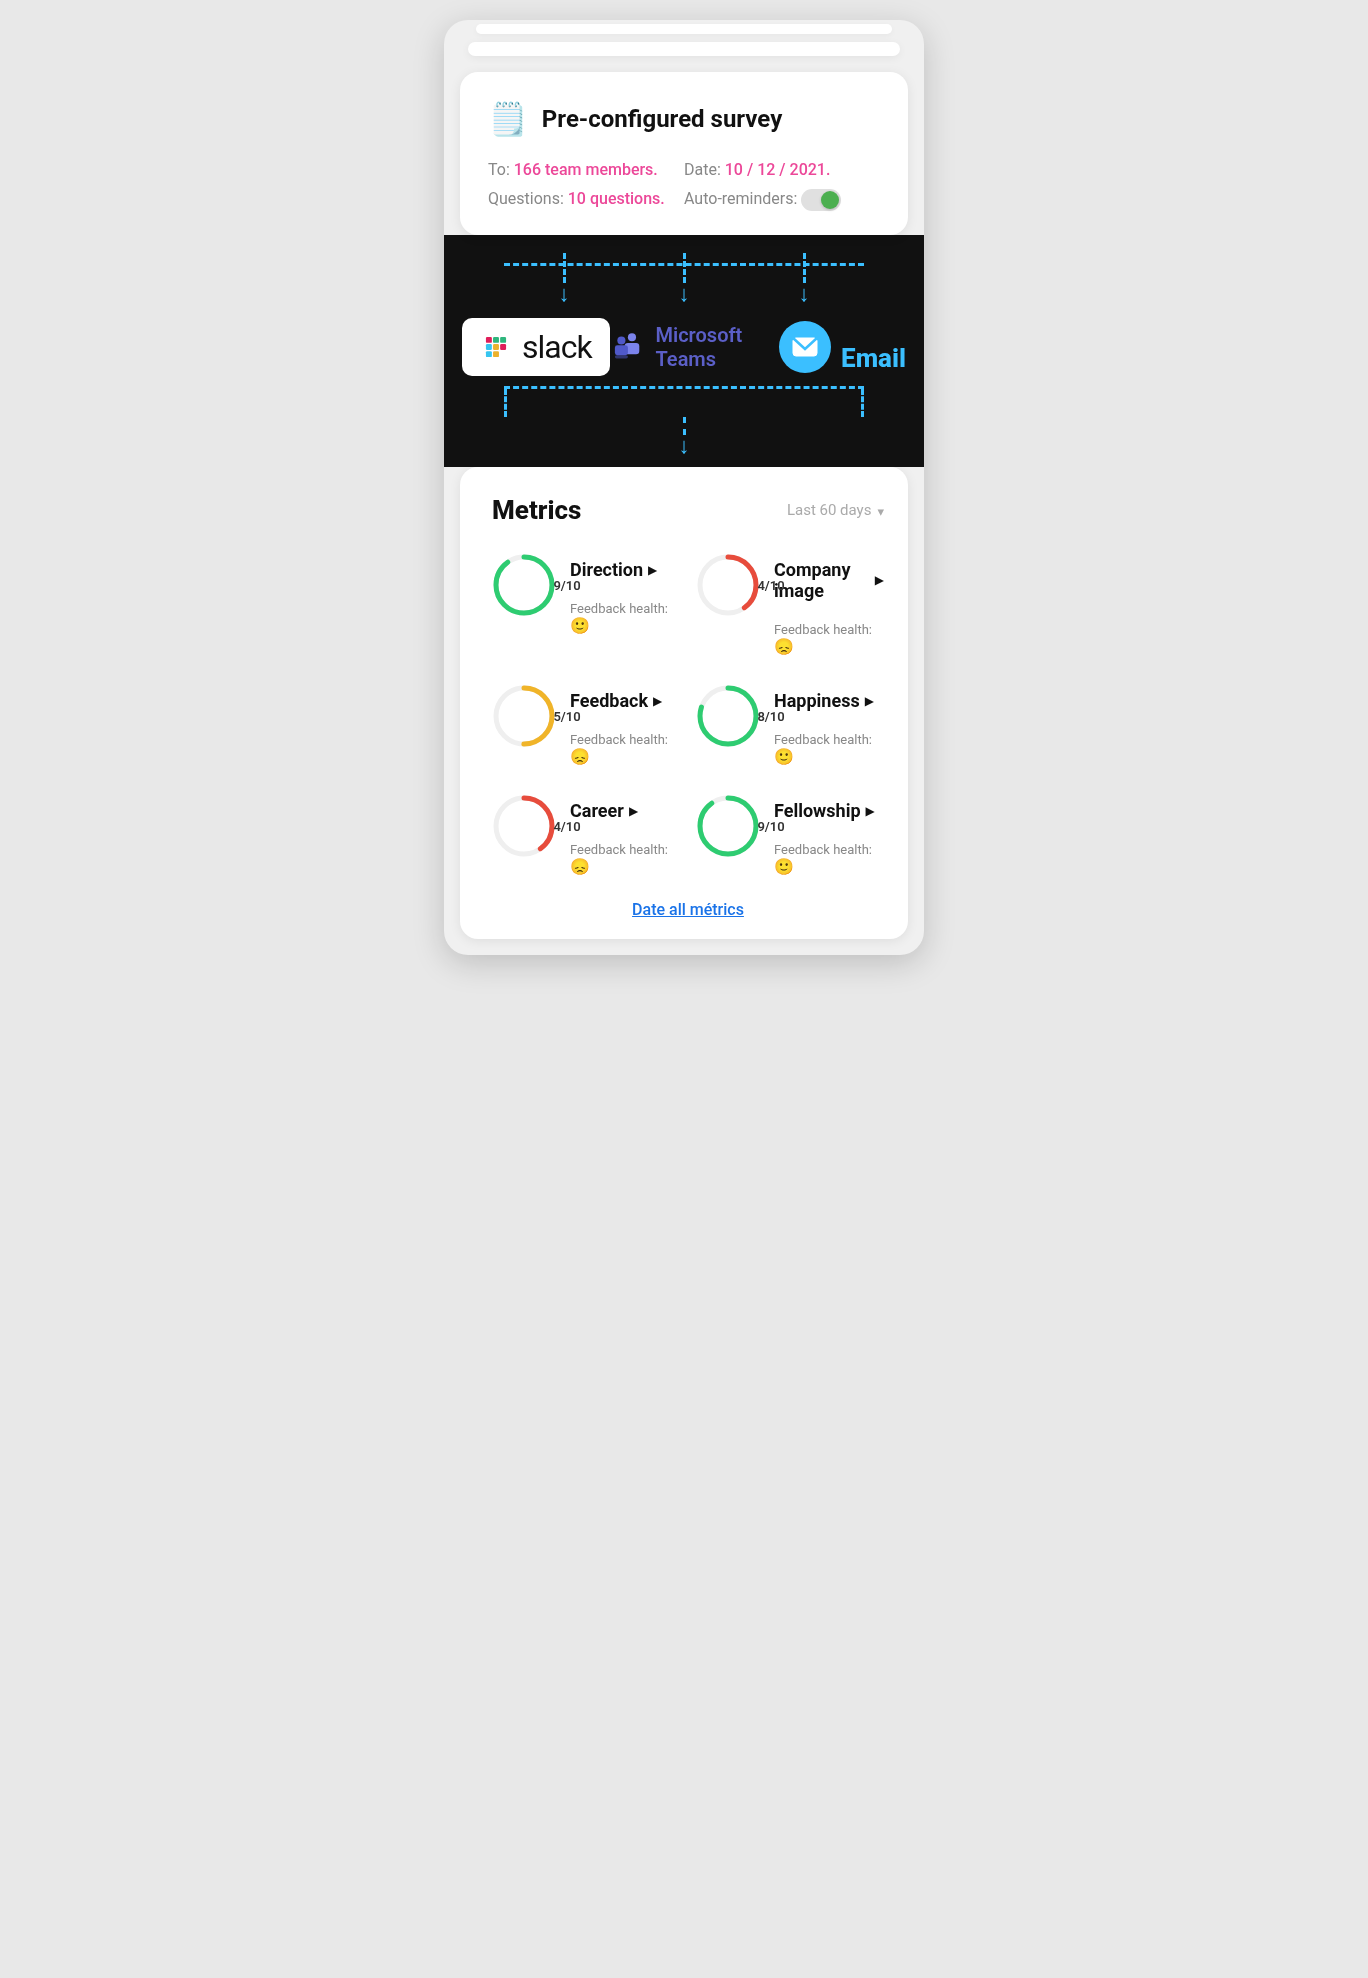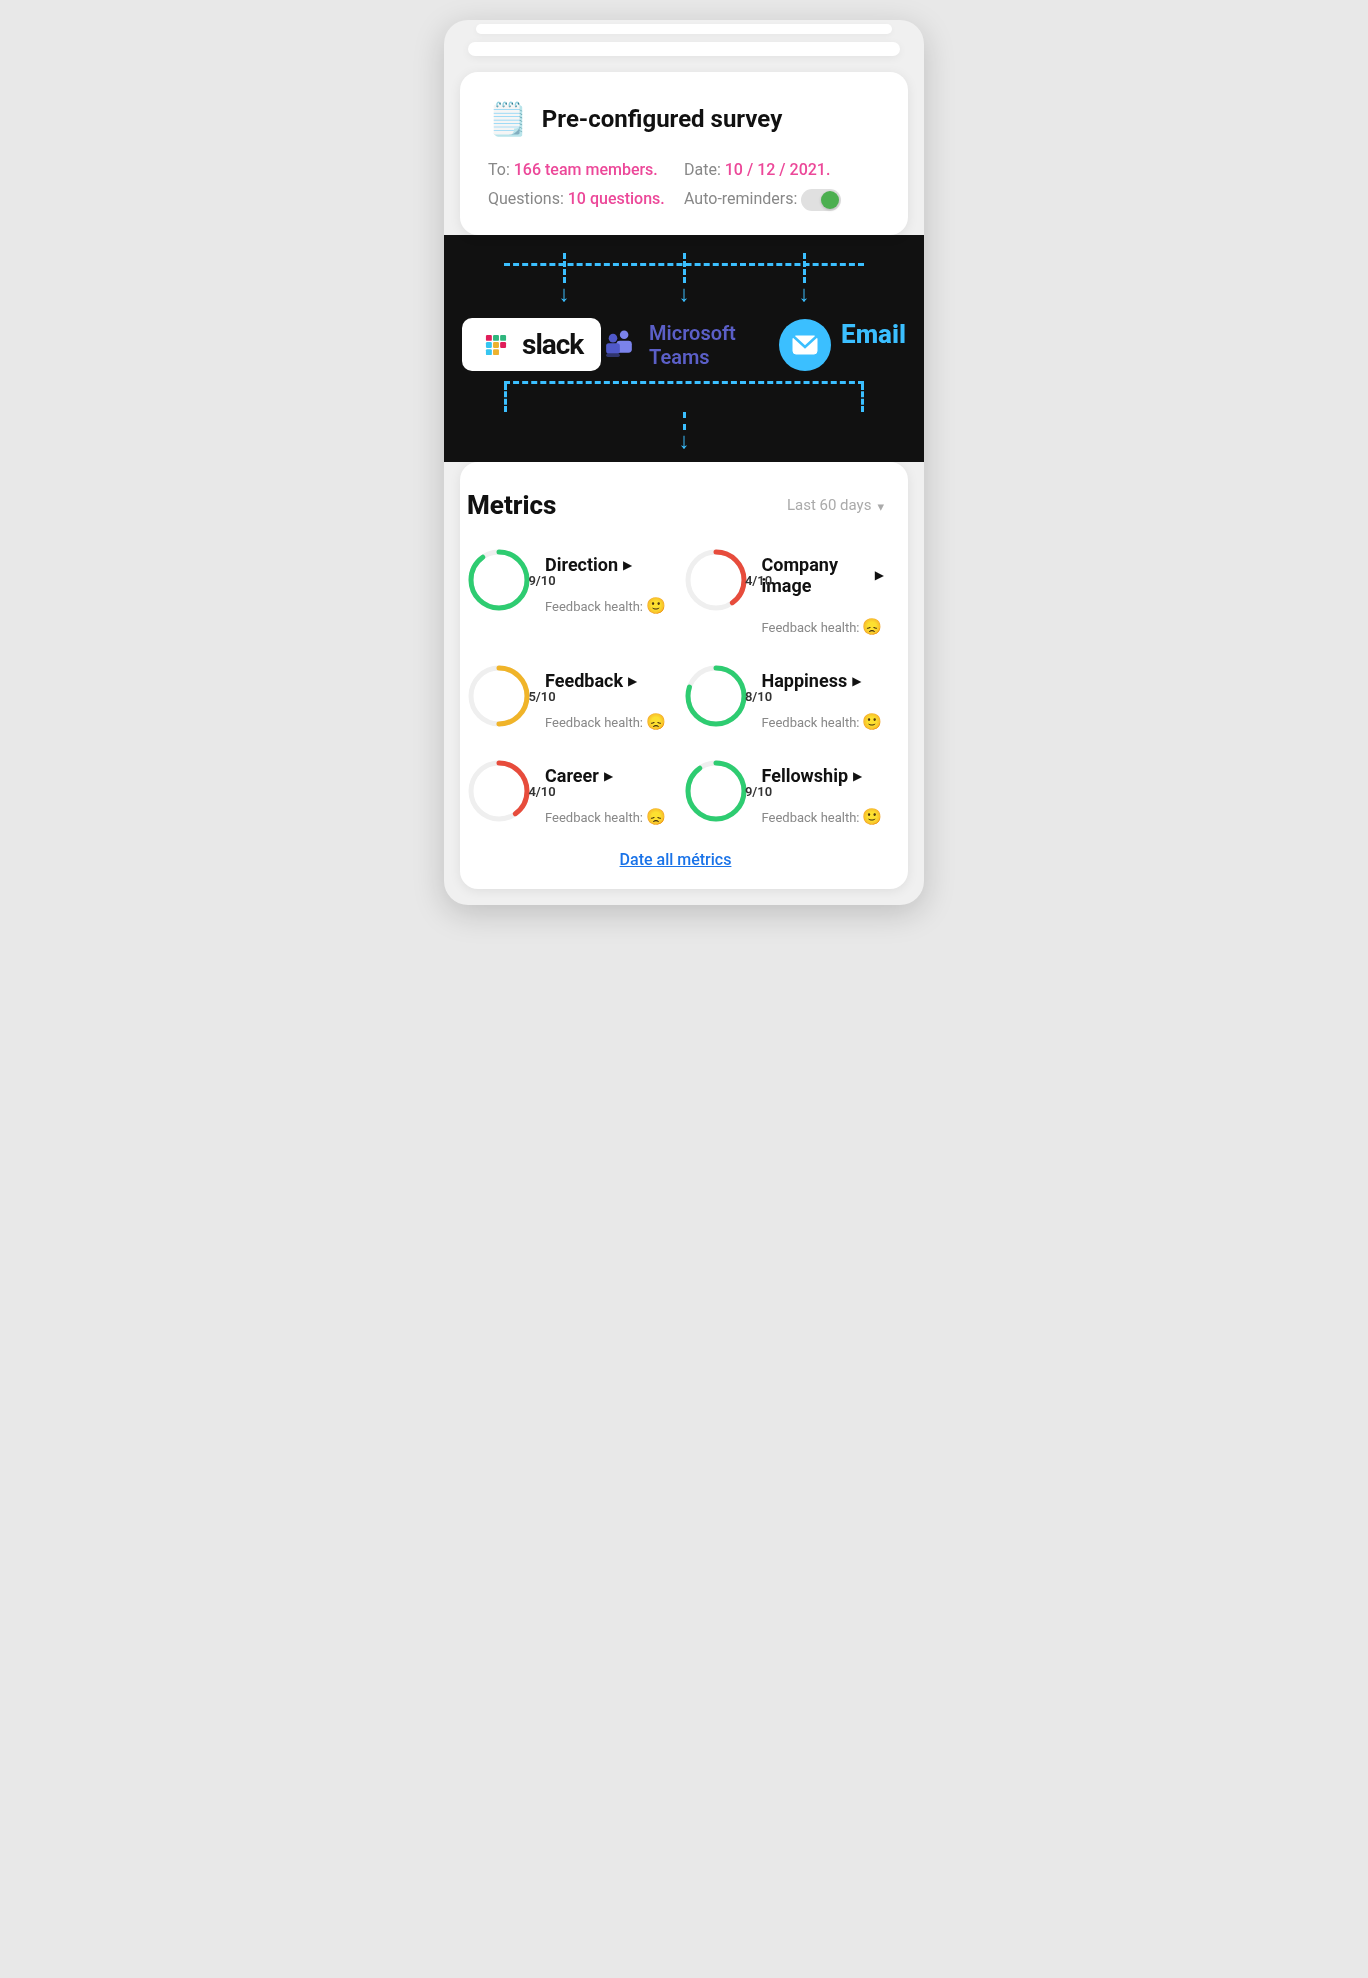--- a/index.html
+++ b/index.html
@@ -132,22 +132,22 @@
     
     .slack-box {
       background: #fff;
       border-radius: 10px;
       padding: 10px 18px;
       display: flex;
       align-items: center;
       gap: 10px;
     }
     .slack-text {
-      font-size: 28px;
-      font-weight: 700;
+      font-size: 32px;
+      font-weight: 400;
       color: #111;
       letter-spacing: -1px;
     }
     
     .slack-icon-svg {
       width: 32px;
       height: 32px;
     }
     
     .teams-box {
@@ -156,21 +156,21 @@
       gap: 10px;
     }
     .teams-text {
       font-size: 20px;
       font-weight: 600;
       color: #5b5fc7;
     }
     
     .email-box {
       display: flex;
-      align-items: flex-start;
+      align-items: flex-end;
       gap: 10px;
     }
     .email-circle {
       width: 52px;
       height: 52px;
       background: #3bbfff;
       border-radius: 50%;
       display: flex;
       align-items: center;
       justify-content: center;
@@ -181,21 +181,21 @@
       font-size: 26px;
       font-weight: 800;
       color: #3bbfff;
     }
 
     
     .metrics-card {
       background: #fff;
       margin: 0 16px 16px 16px;
       border-radius: 18px;
-      padding: 28px 24px 20px 7px;
+      padding: 28px 24px 20px 32px;
       box-shadow: 0 2px 12px rgba(0,0,0,0.08);
     }
     .metrics-header {
       display: flex;
       justify-content: space-between;
       align-items: center;
       margin-bottom: 28px;
     }
     .metrics-title {
       font-size: 26px;

